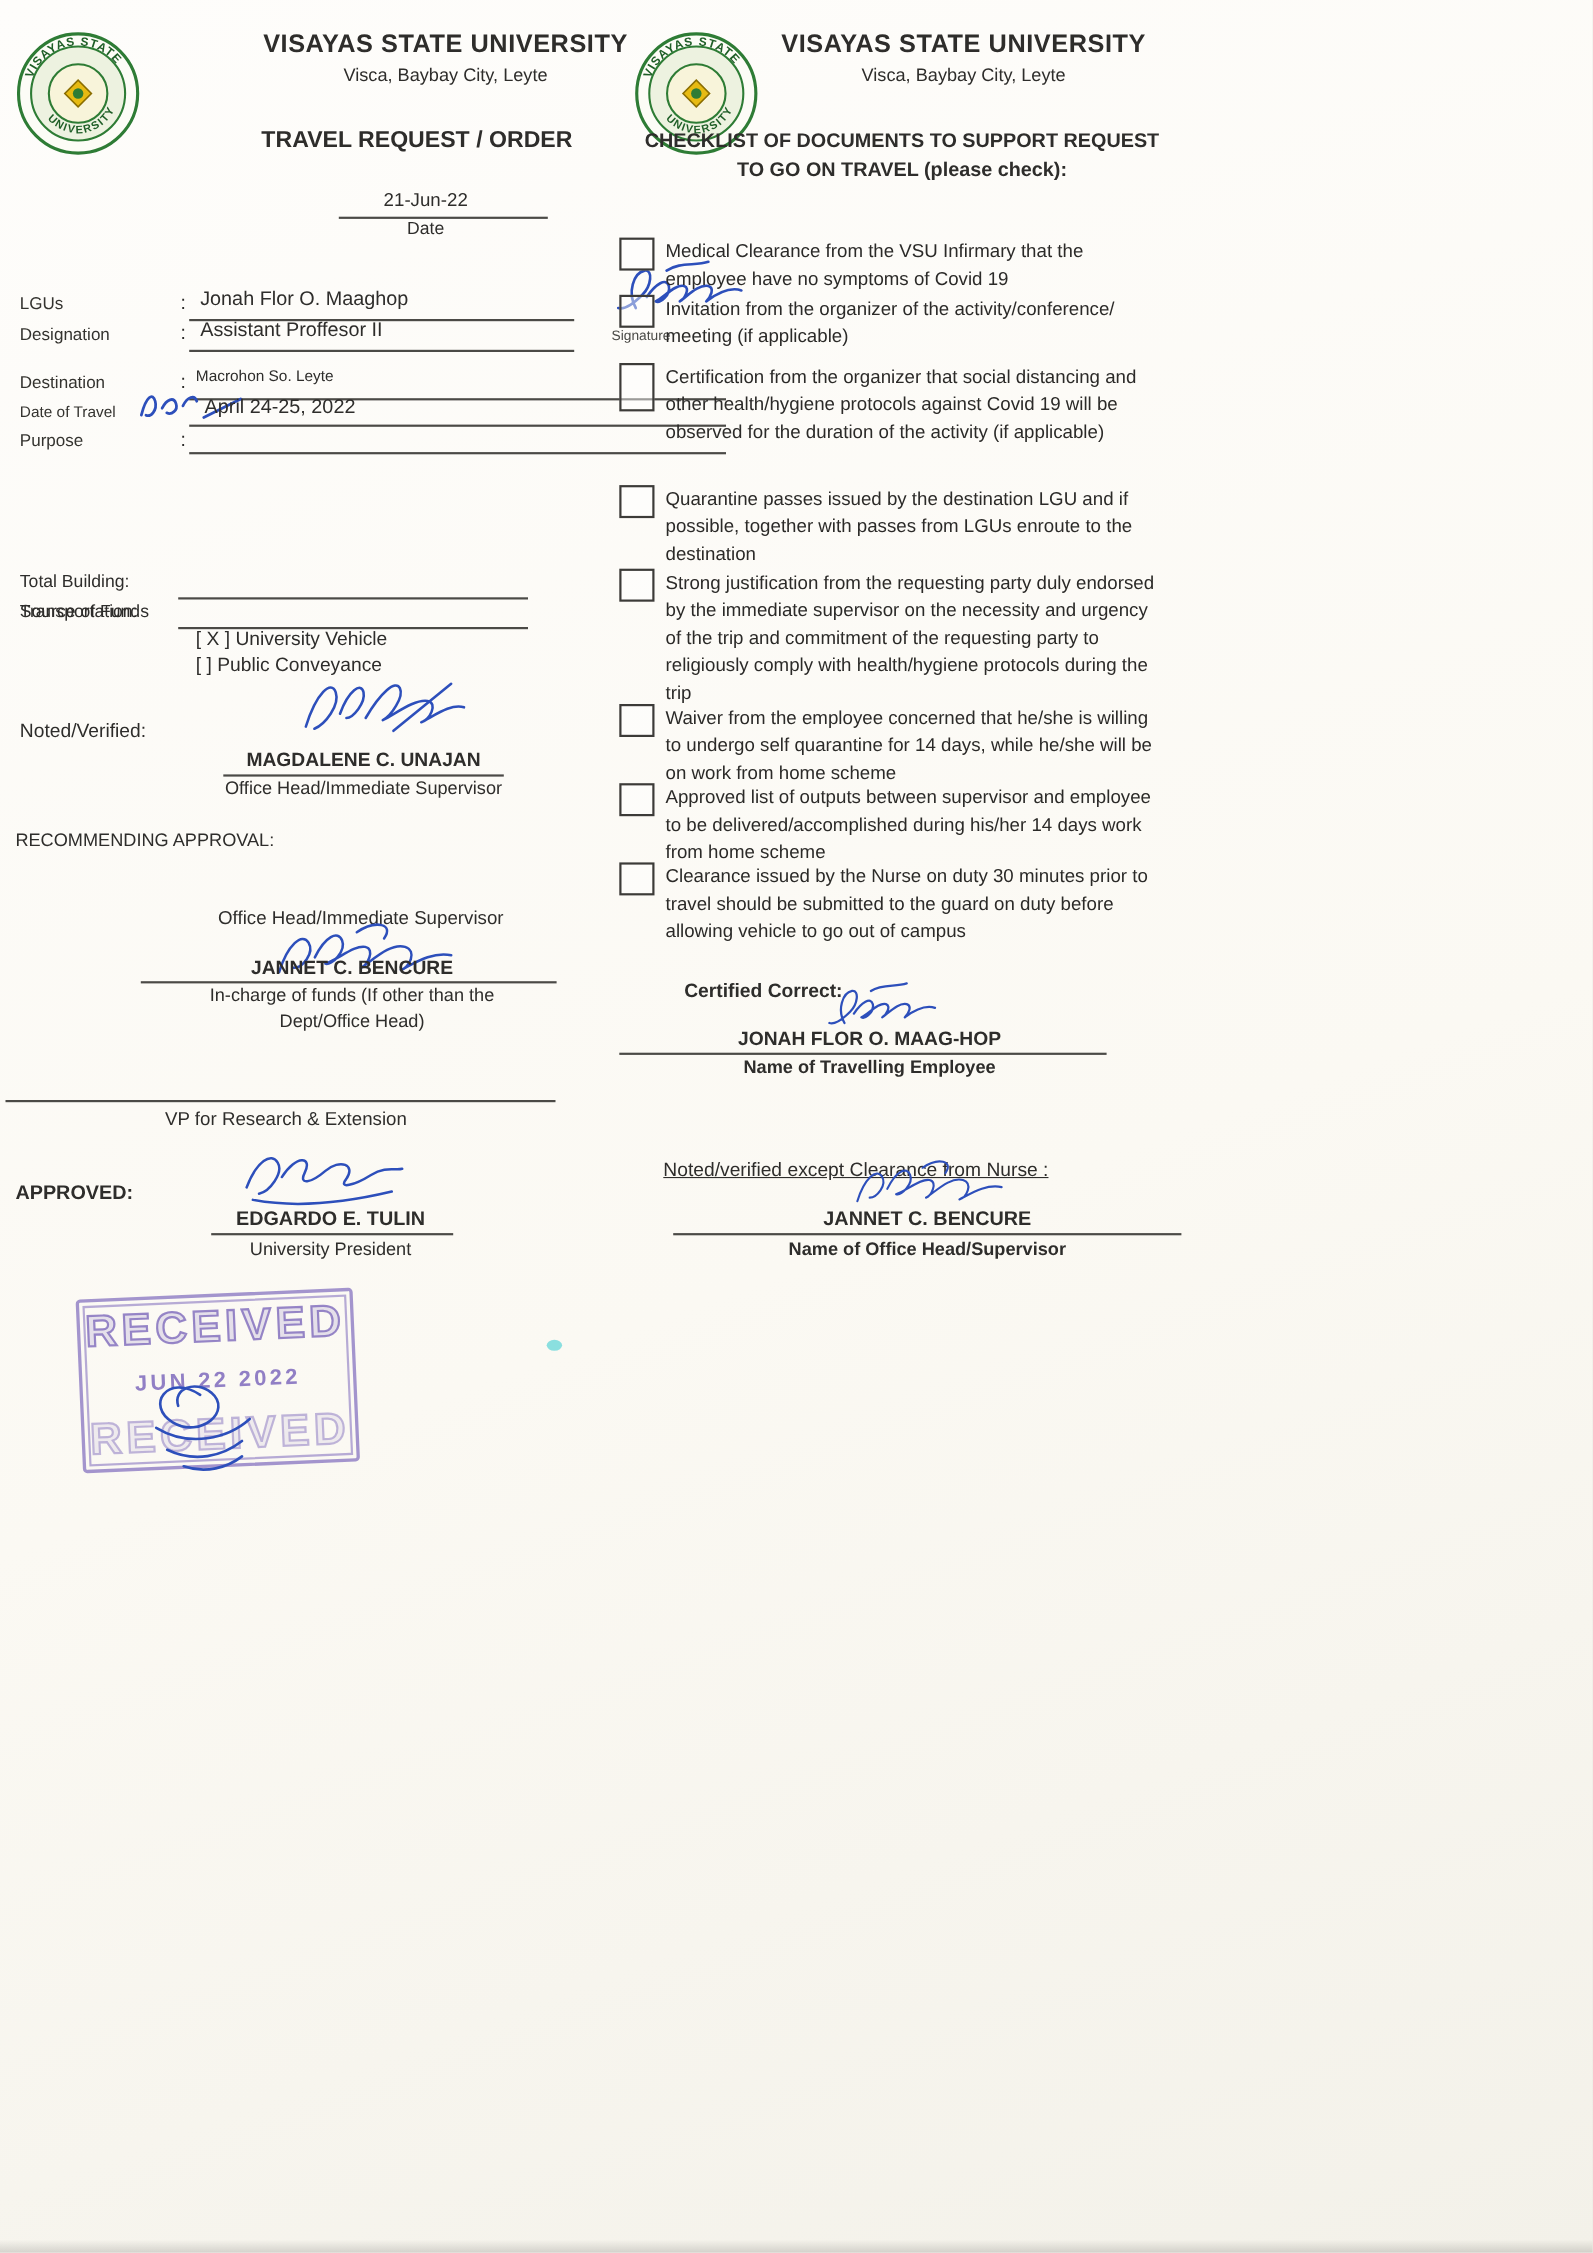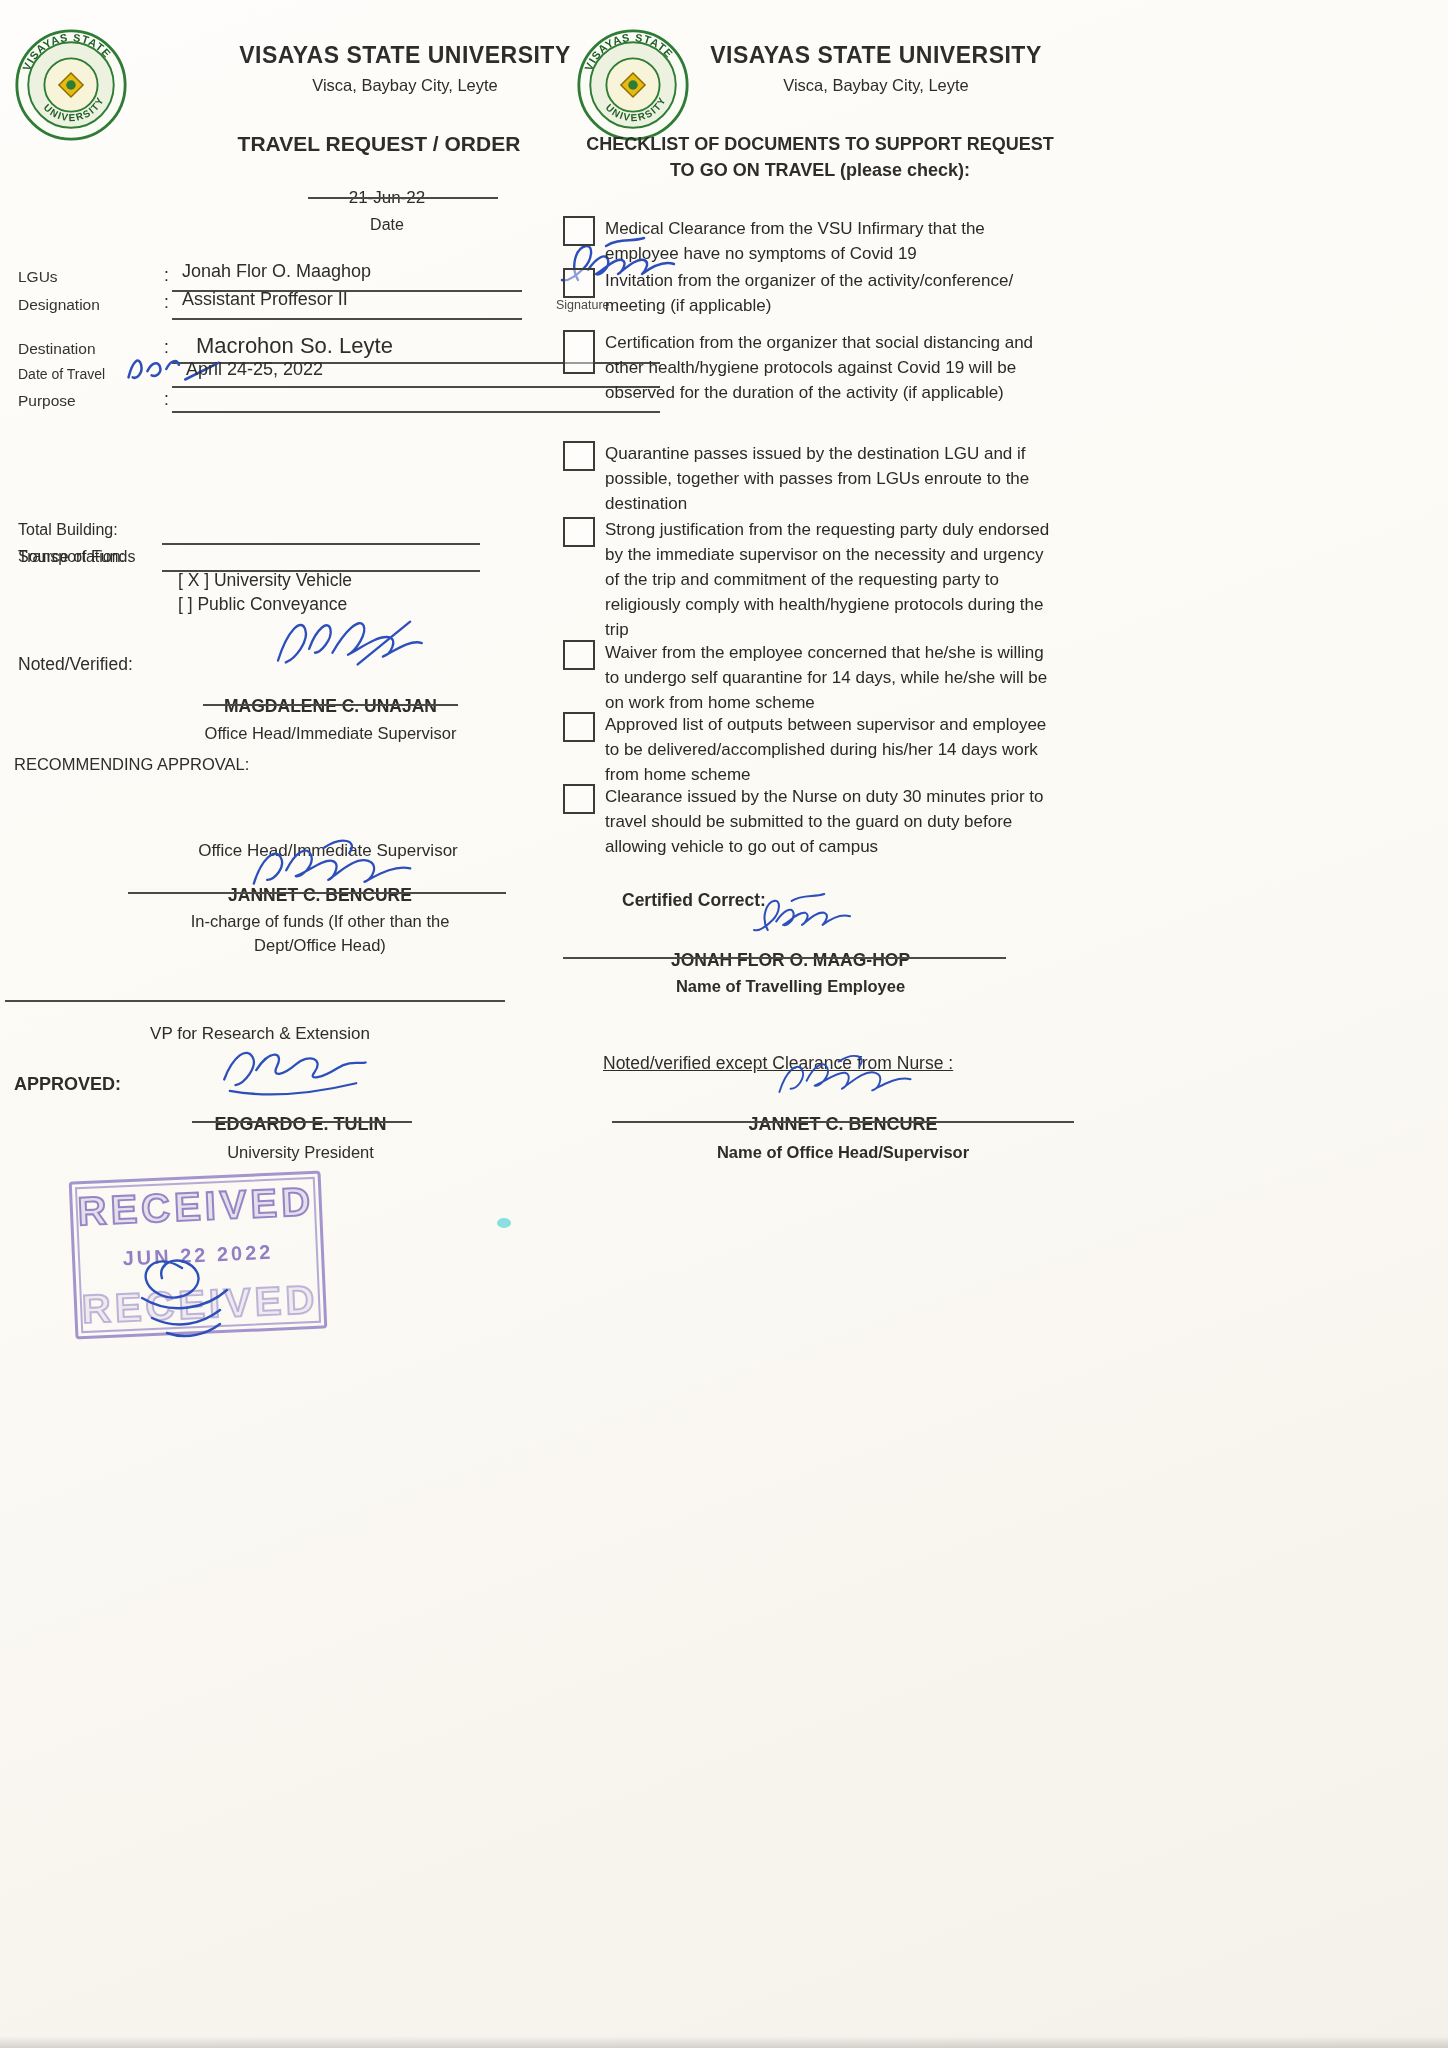--- a/index.html
+++ b/index.html
@@ -2,21 +2,21 @@
 <html><head>
 <meta charset="utf-8">
 <style>
   html,body{margin:0;padding:0;background:#e8e6e0;}
   .page{
     position:relative;width:1448px;height:2048px;margin:0 auto;
     background:linear-gradient(160deg,#fefdfb 0%,#fbf9f3 55%,#f3f1e9 100%);
     font-family:"Liberation Sans",sans-serif;color:#2e2d2b;overflow:hidden;
   }
   .abs{position:absolute;}
-  .c{text-align:center;margin-top:16px;}
+  .c{text-align:center;}
   .b{font-weight:bold;}
   .hline{border-top:2px solid #4b4a46;height:0;}
   .label{font-size:15.5px;color:#34332f;}
   .val{font-size:17.5px;color:#2b2a28;}
   .sig path{fill:none;stroke:#2d4fbb;stroke-width:2.4;stroke-linecap:round;stroke-linejoin:round;}
   .chkrow{display:flex;align-items:flex-start;}
   .chkbox{width:28px;height:26px;border:2.5px solid #3c3b38;margin-right:10px;flex:none;background:rgba(255,255,255,.45);}
   .chktext{font-size:17px;line-height:25px;width:452px;color:#2b2a28;}
   .stamp{
     left:72px;top:1176px;width:252px;height:158px;transform:rotate(-2.5deg);
@@ -73,21 +73,21 @@
   </svg>
 
   <div class="abs label" style="left:18px;top:296px">Designation</div>
   <div class="abs val" style="left:164px;top:292px">:</div>
   <div class="abs" style="left:182px;top:289px;font-size:18px">Assistant Proffesor II</div>
   <div class="abs hline" style="left:172px;top:318px;width:350px"></div>
   <div class="abs" style="left:556px;top:298px;font-size:12.5px;color:#4a4a46">Signature</div>
 
   <div class="abs label" style="left:18px;top:340px">Destination</div>
   <div class="abs val" style="left:164px;top:337px">:</div>
-  <div class="abs" style="left:196px;top:333px;font-size:22px">Macrohon So. Leyte</div>
+  <div class="abs" style="left:178px;top:333px;font-size:14px">Macrohon So. Leyte</div>
   <div class="abs hline" style="left:172px;top:362px;width:488px"></div>
 
   <div class="abs" style="left:18px;top:366px;font-size:14px;color:#34332f">Date of Travel</div>
   <svg class="abs sig" style="left:116px;top:348px" width="130" height="42" viewBox="0 0 120 40">
     <path d="M10 28 C14 12 20 8 22 16 C24 24 18 30 14 28 M28 22 C32 14 38 12 40 18 C42 24 36 28 32 26 M46 20 C50 12 56 10 58 16 M64 30 L96 14"></path>
   </svg>
   <div class="abs" style="left:186px;top:359px;font-size:18px">April 24-25, 2022</div>
   <div class="abs hline" style="left:172px;top:386px;width:488px"></div>
 
   <div class="abs label" style="left:18px;top:392px">Purpose</div>

